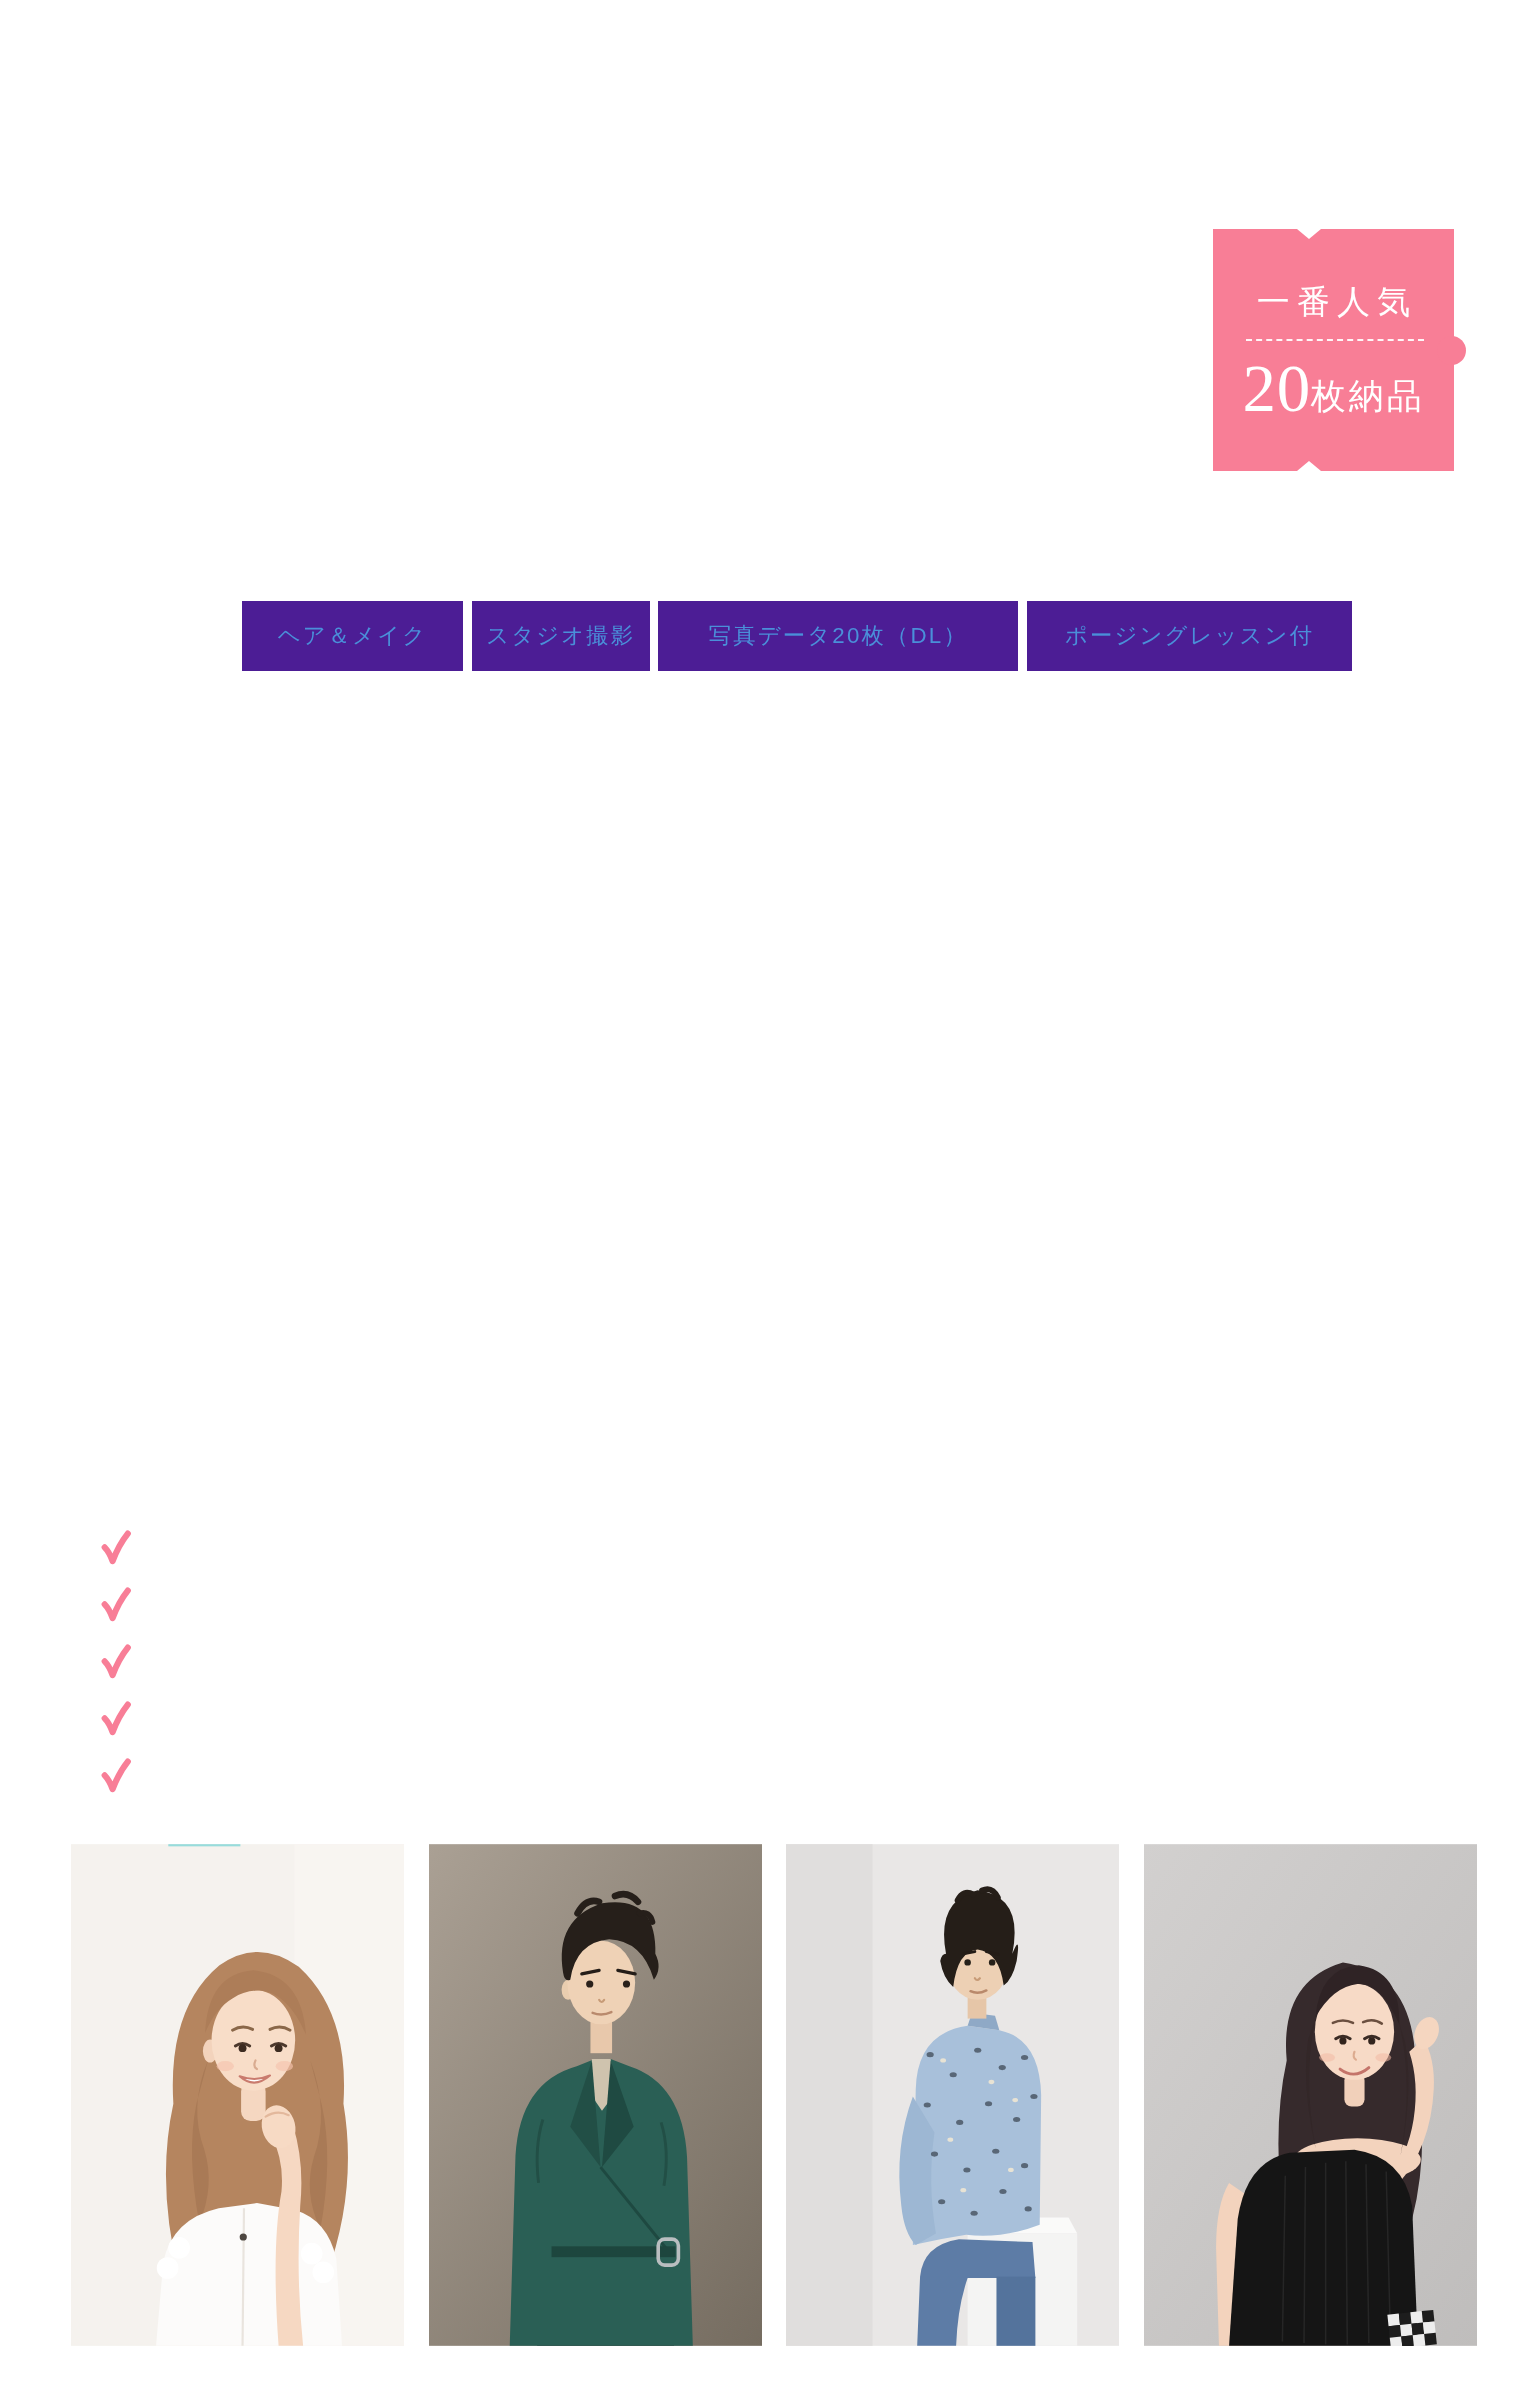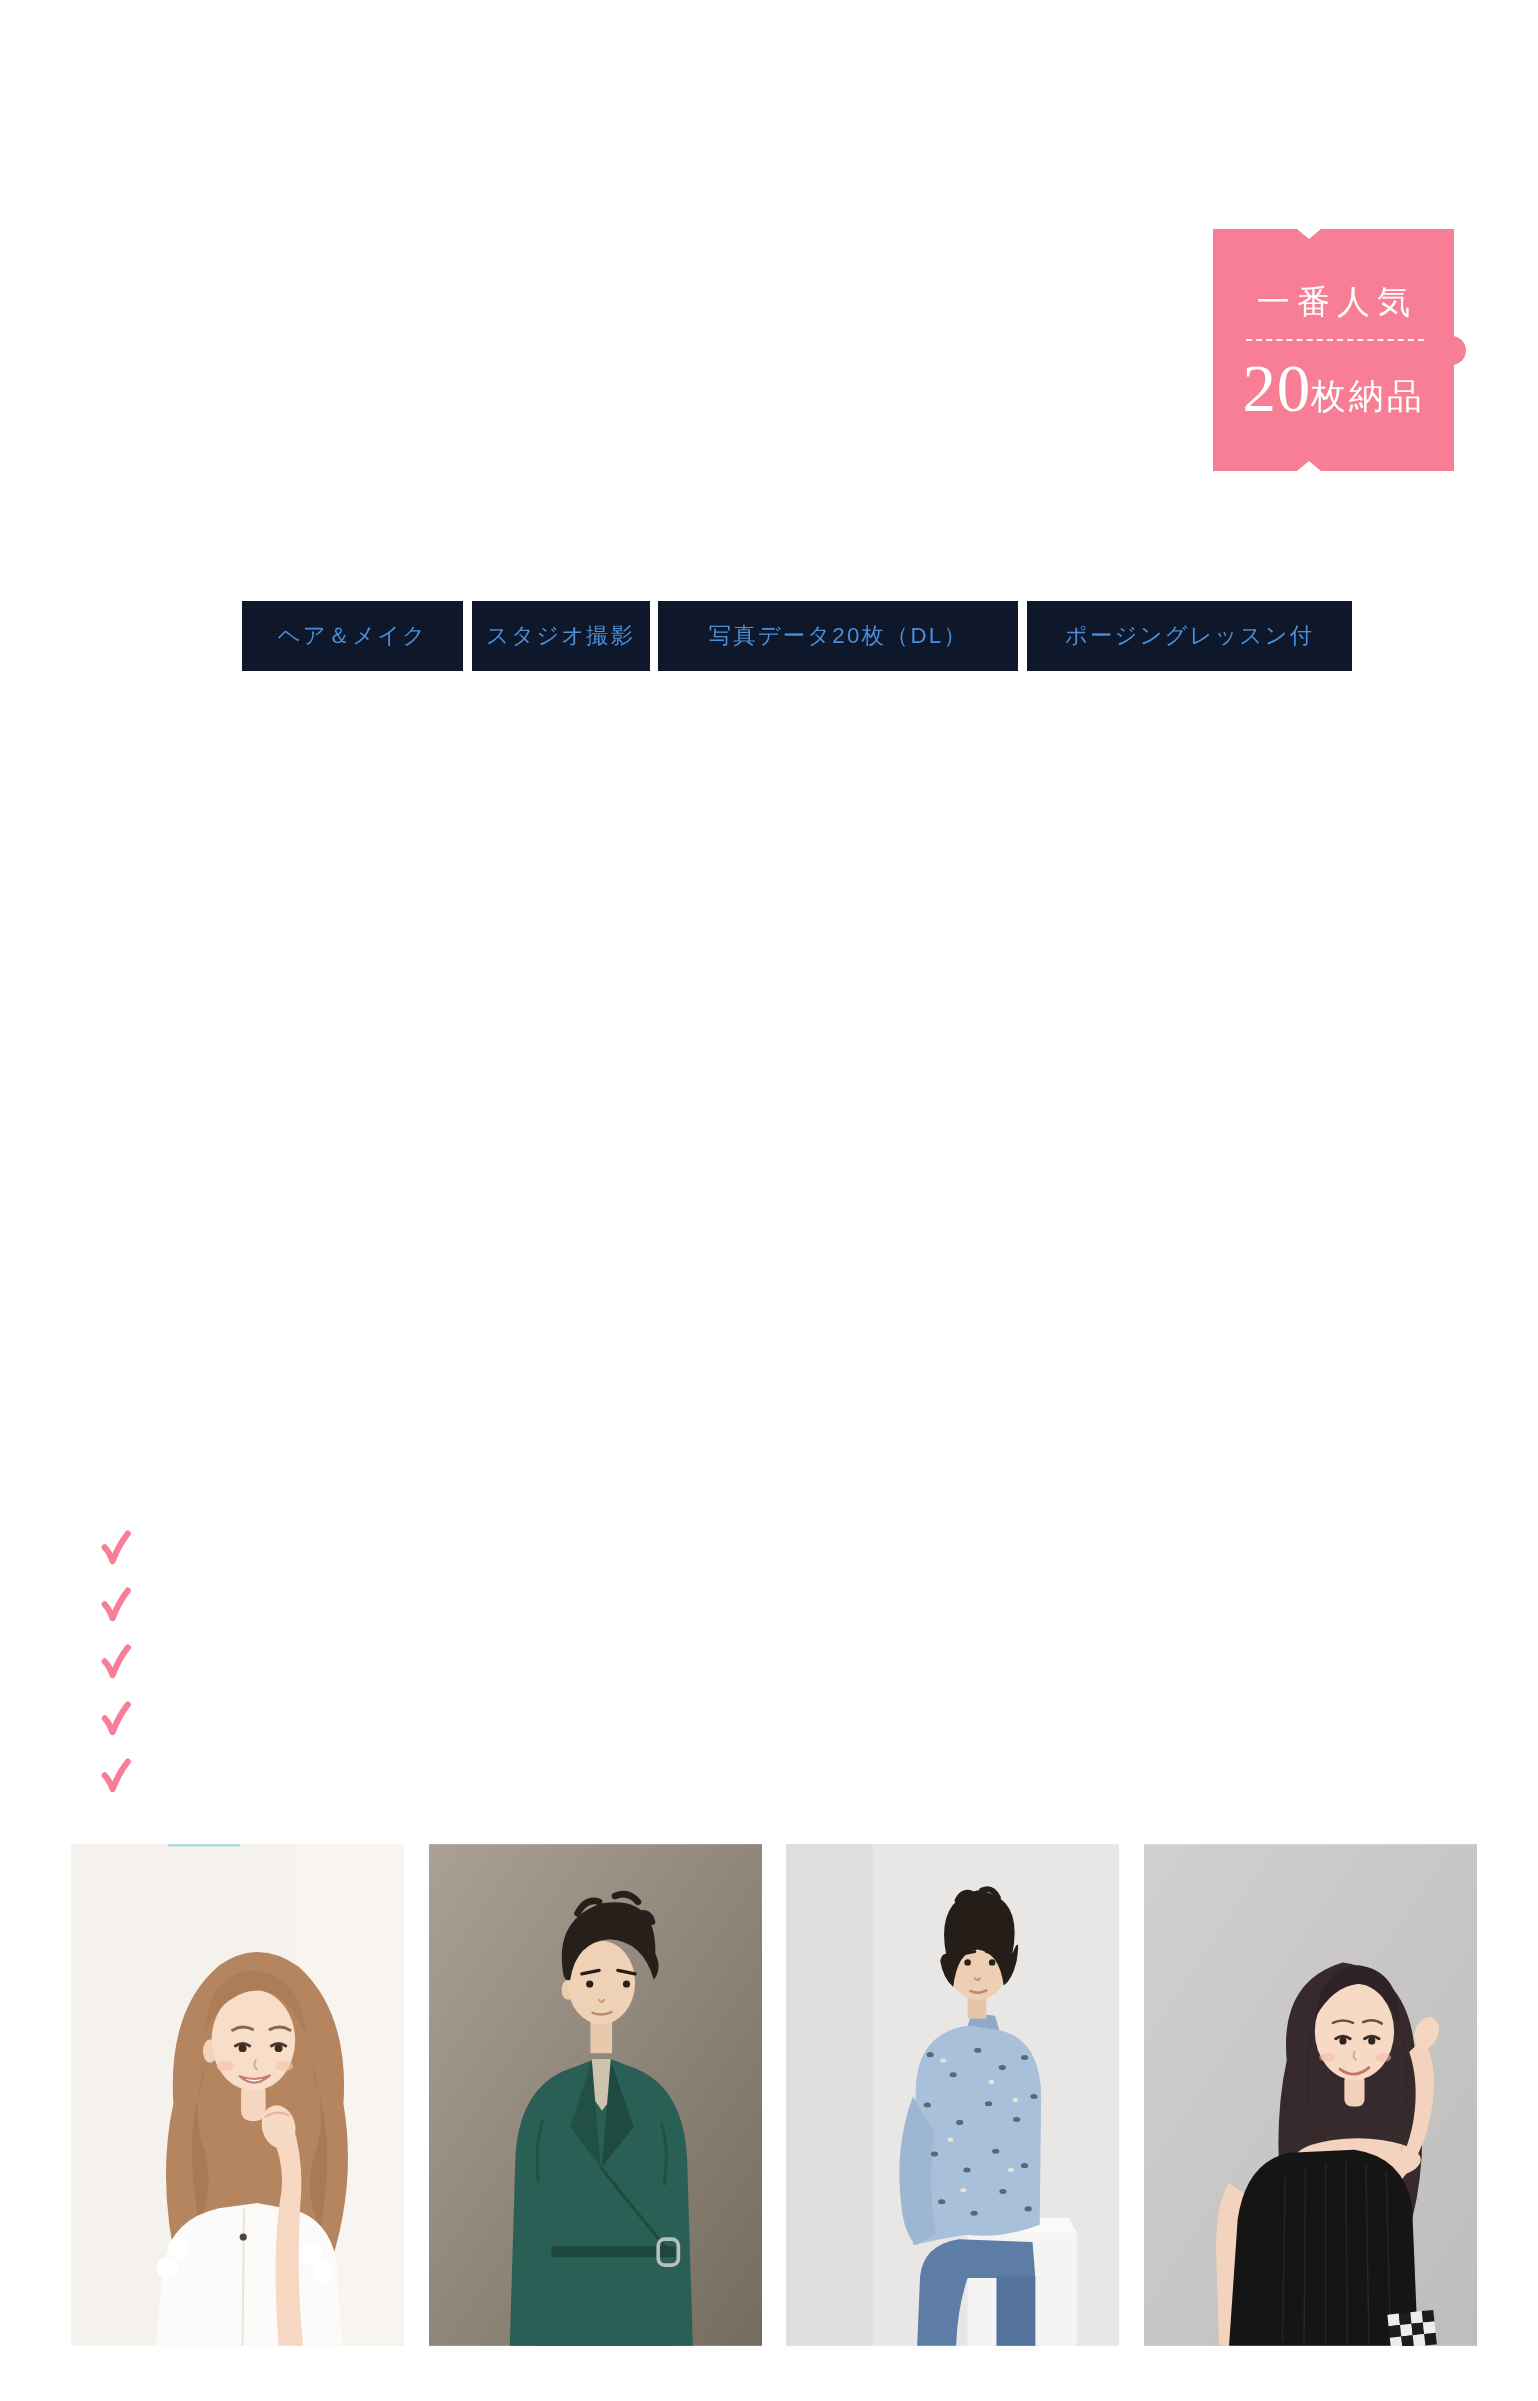--- a/index.html
+++ b/index.html
@@ -36,21 +36,21 @@
     border-radius:50%;background:#f87e96;
   }
   .badge-notch{position:absolute;left:84px;width:0;height:0;
     border-left:12.3px solid transparent;border-right:12.3px solid transparent;}
   .badge-notch.top{top:0;border-top:10.8px solid #ffffff;}
   .badge-notch.bottom{bottom:0;border-bottom:10.8px solid #ffffff;}
 
   
   .tags{position:absolute;left:242px;top:601px;display:flex;gap:8.7px;}
   .tag{
-    height:70px;background:#0f172a;color:#4a8fd9;
+    height:70px;background:#4c1d95;color:#4a8fd9;
     display:flex;align-items:center;justify-content:center;
     font-size:22.3px;letter-spacing:2.2px;white-space:nowrap;box-sizing:border-box;
   }
   .tag.w1{width:221px}.tag.w2{width:178px}.tag.w3{width:360px}.tag.w4{width:325px}
 
   
   .checks{position:absolute;left:98px;top:1530px;}
   .check-row{height:57px;}
   .check-row svg{display:block;}
 

